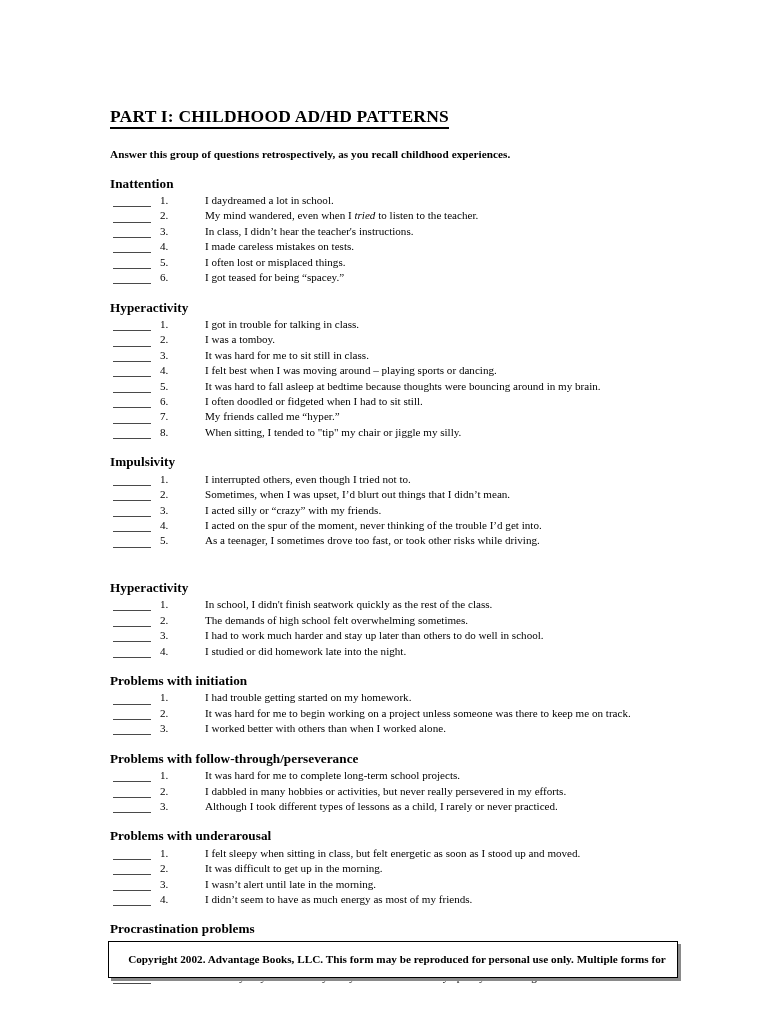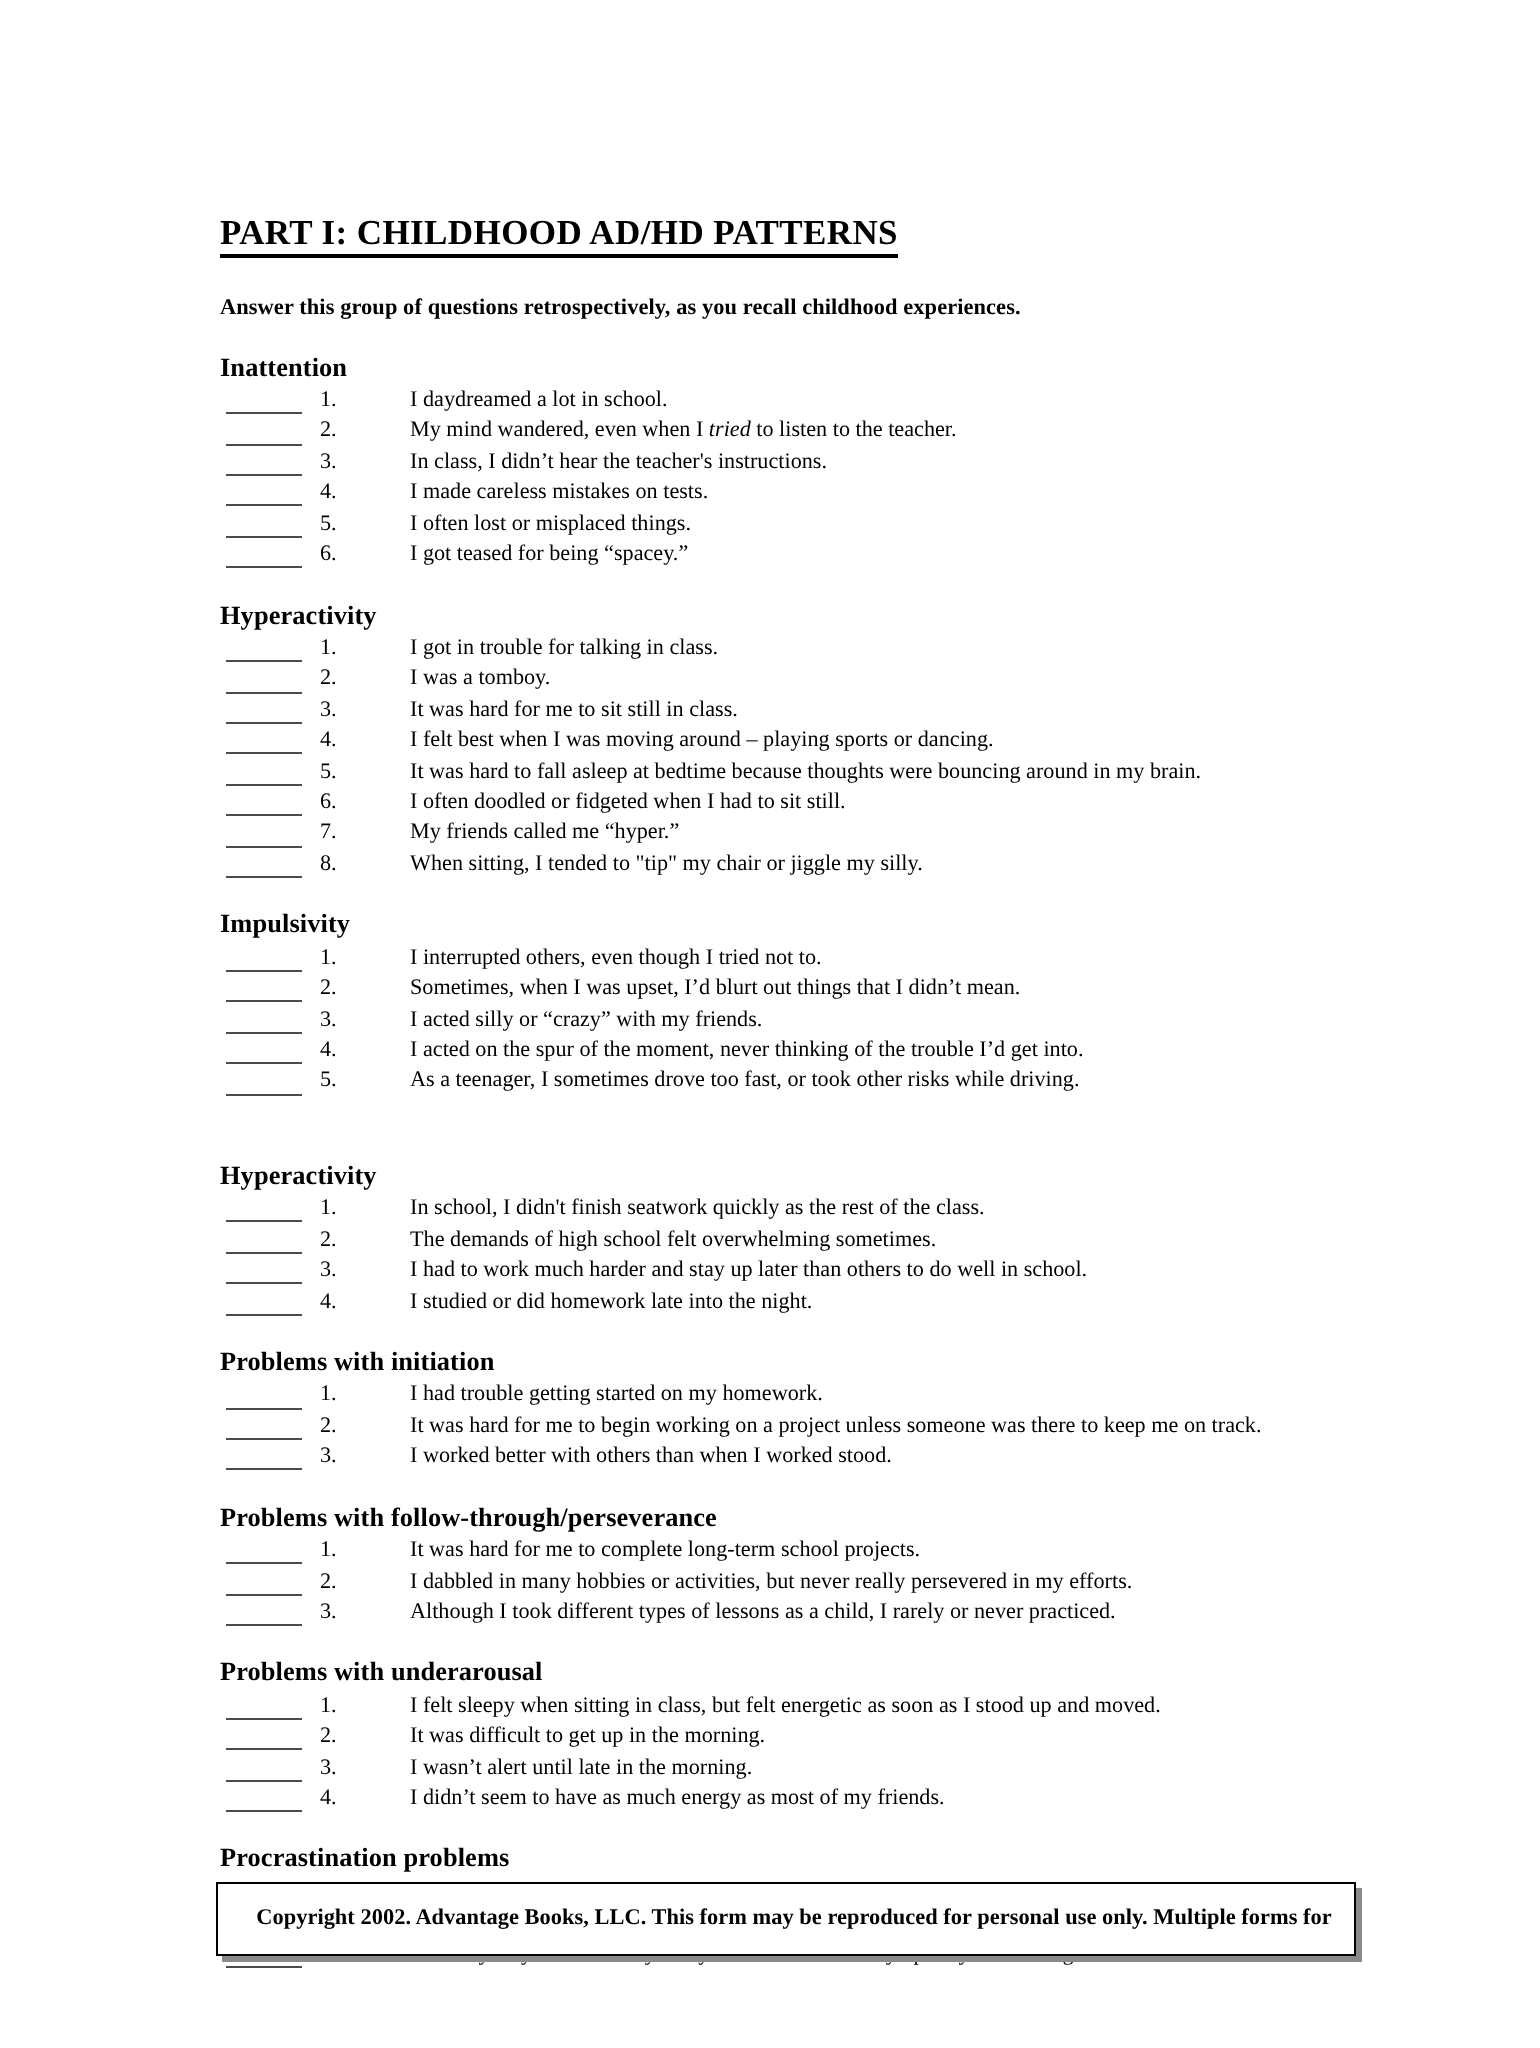--- a/index.html
+++ b/index.html
@@ -276,21 +276,21 @@
               <span class="text">I had trouble getting started on my homework.</span>
             </li>
             <li class="item">
               <span class="blank"></span>
               <span class="num">2.</span>
               <span class="text">It was hard for me to begin working on a project unless someone was there to keep me on track.</span>
             </li>
             <li class="item">
               <span class="blank"></span>
               <span class="num">3.</span>
-              <span class="text">I worked better with others than when I worked stood.</span>
+              <span class="text">I worked better with others than when I worked alone.</span>
             </li>
           </ul>
         </div>
         <div class="section">
           <div class="section-heading">Problems with follow-through/perseverance</div>
           <ul class="items">
             <li class="item">
               <span class="blank"></span>
               <span class="num">1.</span>
               <span class="text">It was hard for me to complete long-term school projects.</span>

